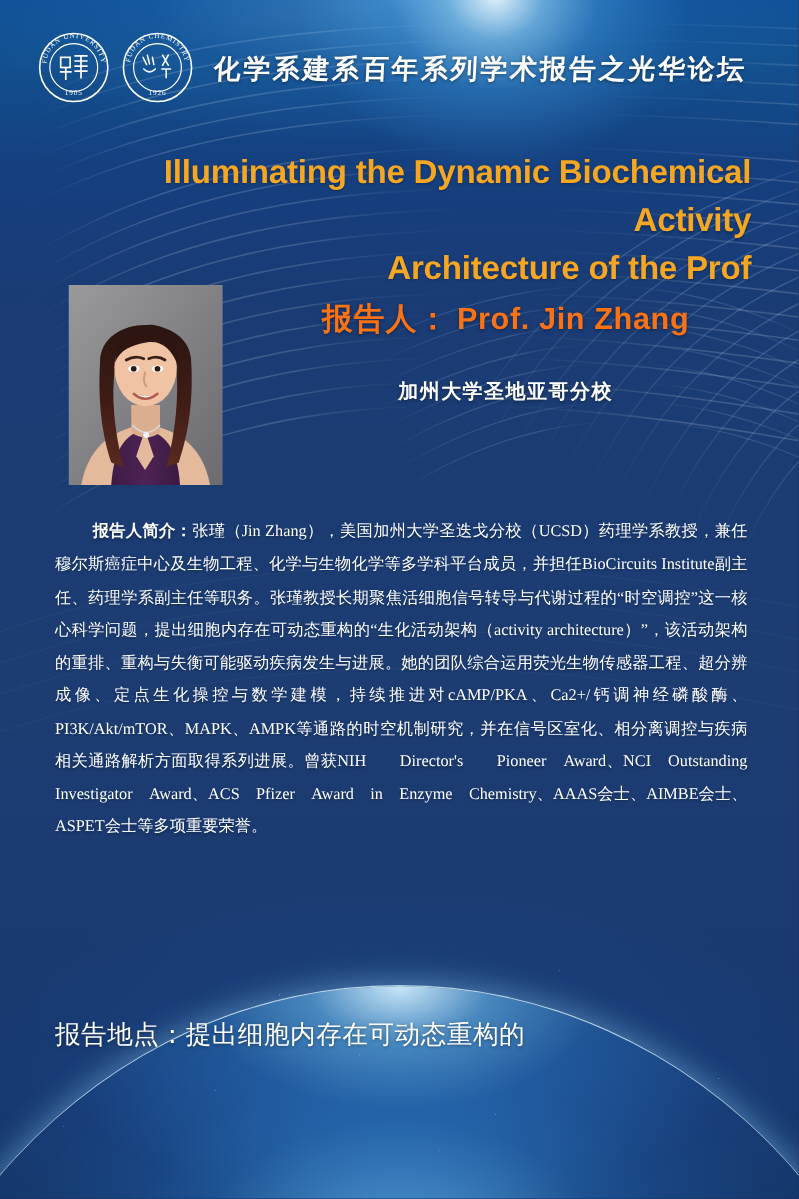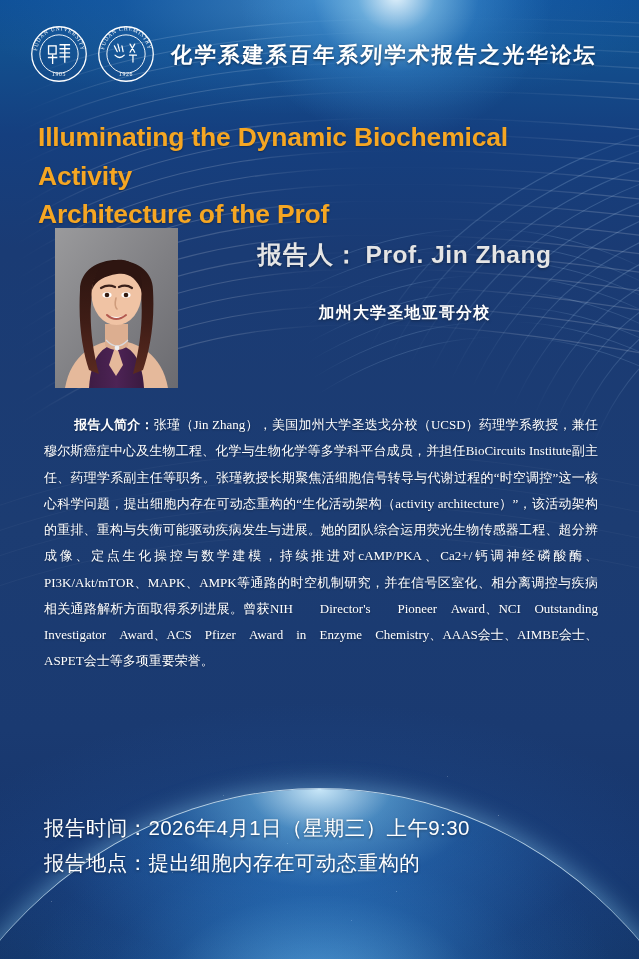--- a/index.html
+++ b/index.html
@@ -130,21 +130,21 @@
     transform: skewX(-3deg);
   }
 
   
   .title {
     position: absolute;
     top: 118px;
     left: 38px;
     right: 38px;
     z-index: 6;
-    text-align: left;
+    text-align: right;
     color: #f5a623;
     font-size: 26.5px;
     font-weight: 700;
     line-height: 1.46;
     letter-spacing: -0.2px;
     text-shadow: 0 1px 2px rgba(0,0,0,.3);
   }
   .title-line { display:block; }
 
   
@@ -167,21 +167,21 @@
   .photo svg { display:block; width:100%; height:100%; }
 
   .speaker-info {
     position: absolute;
     left: 190px;
     right: 20px;
     top: 10px;
     text-align: center;
   }
   .speaker-name {
-    color: #e5e5e5;
+    color: #f97316;
     font-size: 24.5px;
     font-weight: 700;
     letter-spacing: .5px;
     white-space: nowrap;
     text-shadow: 0 1px 3px rgba(0,0,0,.4);
   }
   .speaker-name .label { letter-spacing: 1px; }
   .speaker-name .person { margin-left: 6px; }
   .speaker-affil {
     margin-top: 32px;
@@ -428,20 +428,17 @@
     </div>
 
   </div>
 
   <div class="bio">
     <span class="indent"></span><span class="bio-label">报告人简介：</span><span>张瑾（Jin  Zhang），美国加州大学圣迭戈分校（UCSD）药理学系教授，兼任穆尔斯癌症中心及生物工程、化学与生物化学等多学科平台成员，并担任BioCircuits  Institute副主任、药理学系副主任等职务。张瑾教授长期聚焦活细胞信号转导与代谢过程的“时空调控”这一核心科学问题，提出细胞内存在可动态重构的“生化活动架构（activity  architecture）”，该活动架构的重排、重构与失衡可能驱动疾病发生与进展。她的团队综合运用荧光生物传感器工程、超分辨成像、定点生化操控与数学建模，持续推进对cAMP/PKA、Ca2+/钙调神经磷酸酶、PI3K/Akt/mTOR、MAPK、AMPK等通路的时空机制研究，并在信号区室化、相分离调控与疾病相关通路解析方面取得系列进展。曾获NIH　　Director's　　Pioneer　Award、NCI　Outstanding　Investigator　Award、ACS　Pfizer　Award　in　Enzyme　Chemistry、AAAS会士、AIMBE会士、ASPET会士等多项重要荣誉。</span>
   </div>
 
   <div class="details">
     <div class="detail-line">
-      <span>报告时间：</span><span>2026年4月1日（星期三）上午9:30</span>
-    </div>
-    <div class="detail-line">
       <span>报告地点：</span><span>提出细胞内存在可动态重构的</span>
     </div>
   </div>
 
 </div>
 
 </body></html>

